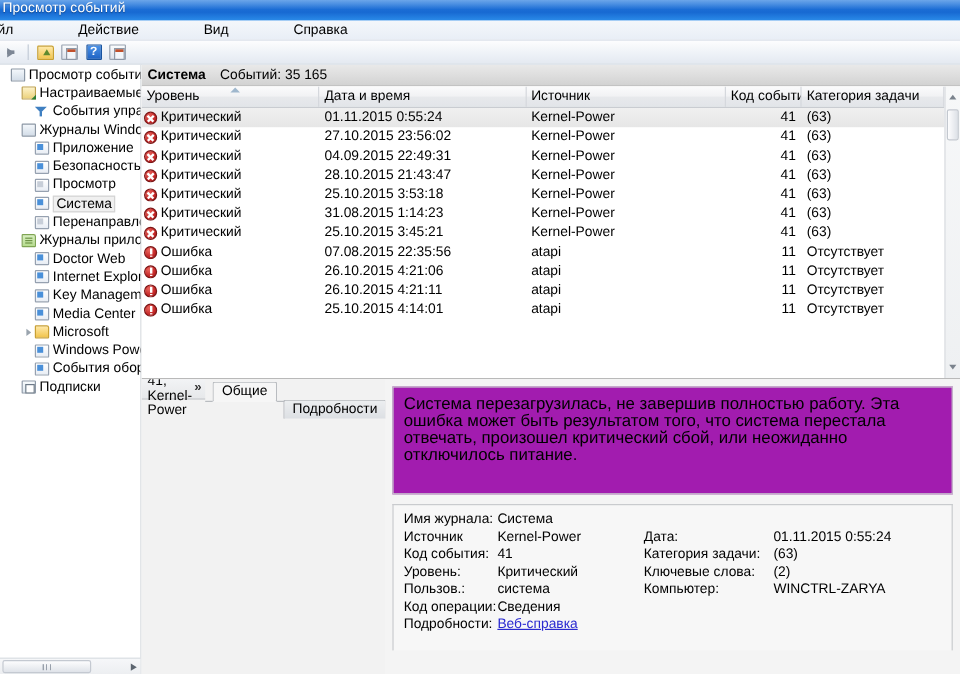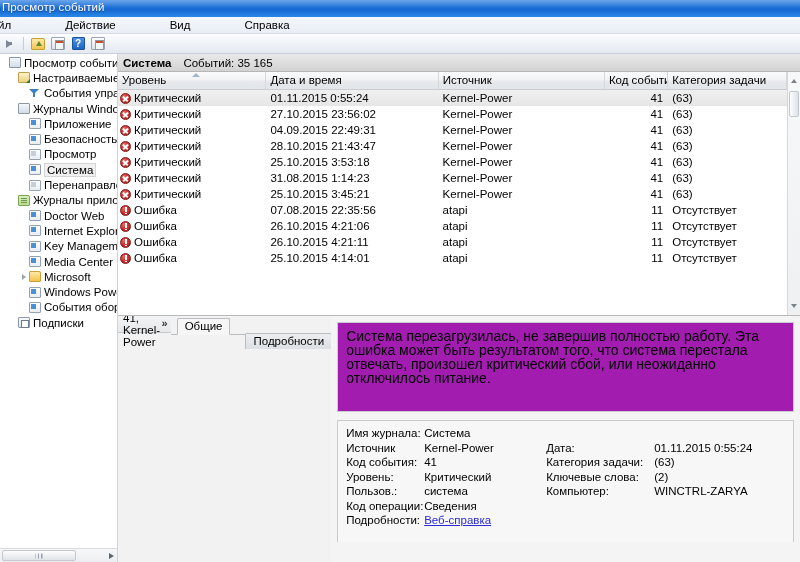--- a/index.html
+++ b/index.html
@@ -478,21 +478,21 @@
     position: absolute; right: 3px; top: 1px;
     font-size: 11px; color: #333; font-weight: bold;
   }
   .tabs {
     height: 19px;
     display: flex;
     align-items: flex-end;
     padding-left: 6px;
     background: #f2f2f2;
     border-bottom: 1px solid #b9bcc0;
-    gap: 16px;
+    gap: 6px;
   }
   .tab {
     font-size: 11.5px;
     padding: 1px 7px 2px 7px;
     border: 1px solid #b9bcc0;
     border-bottom: none;
     border-radius: 2px 2px 0 0;
     background: linear-gradient(to bottom, #eceef0, #dcdfe3);
     margin-right: -1px;
     cursor: default;

